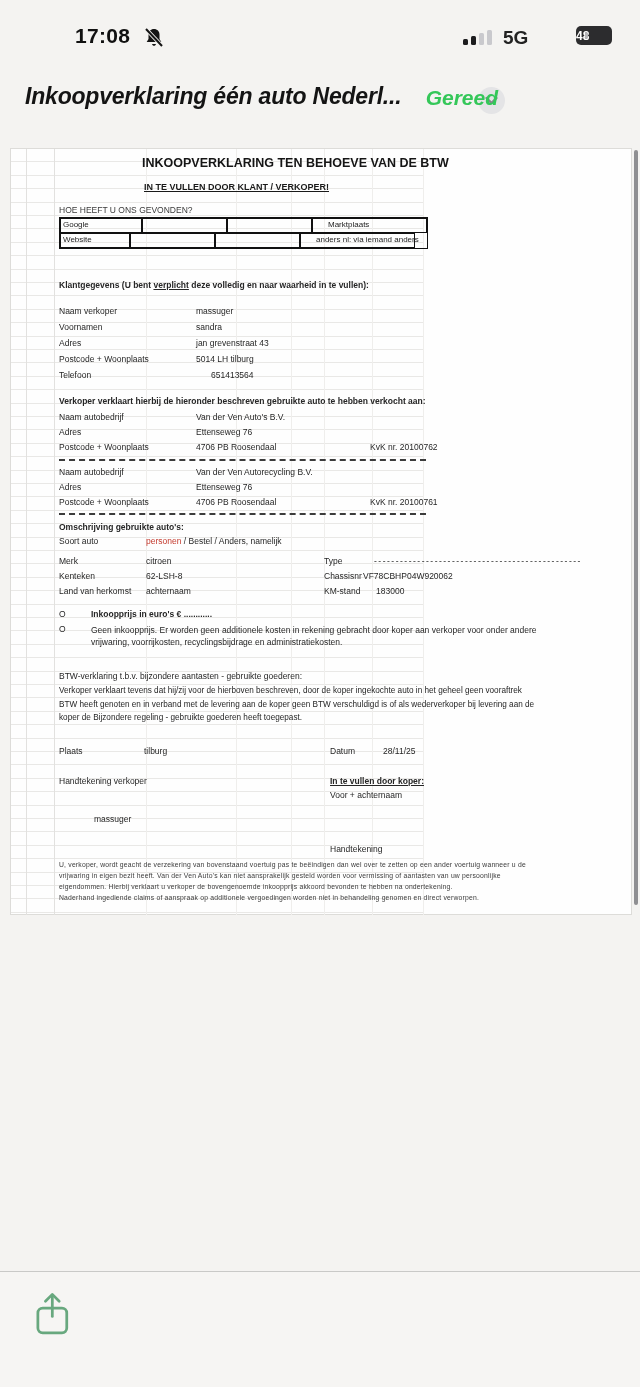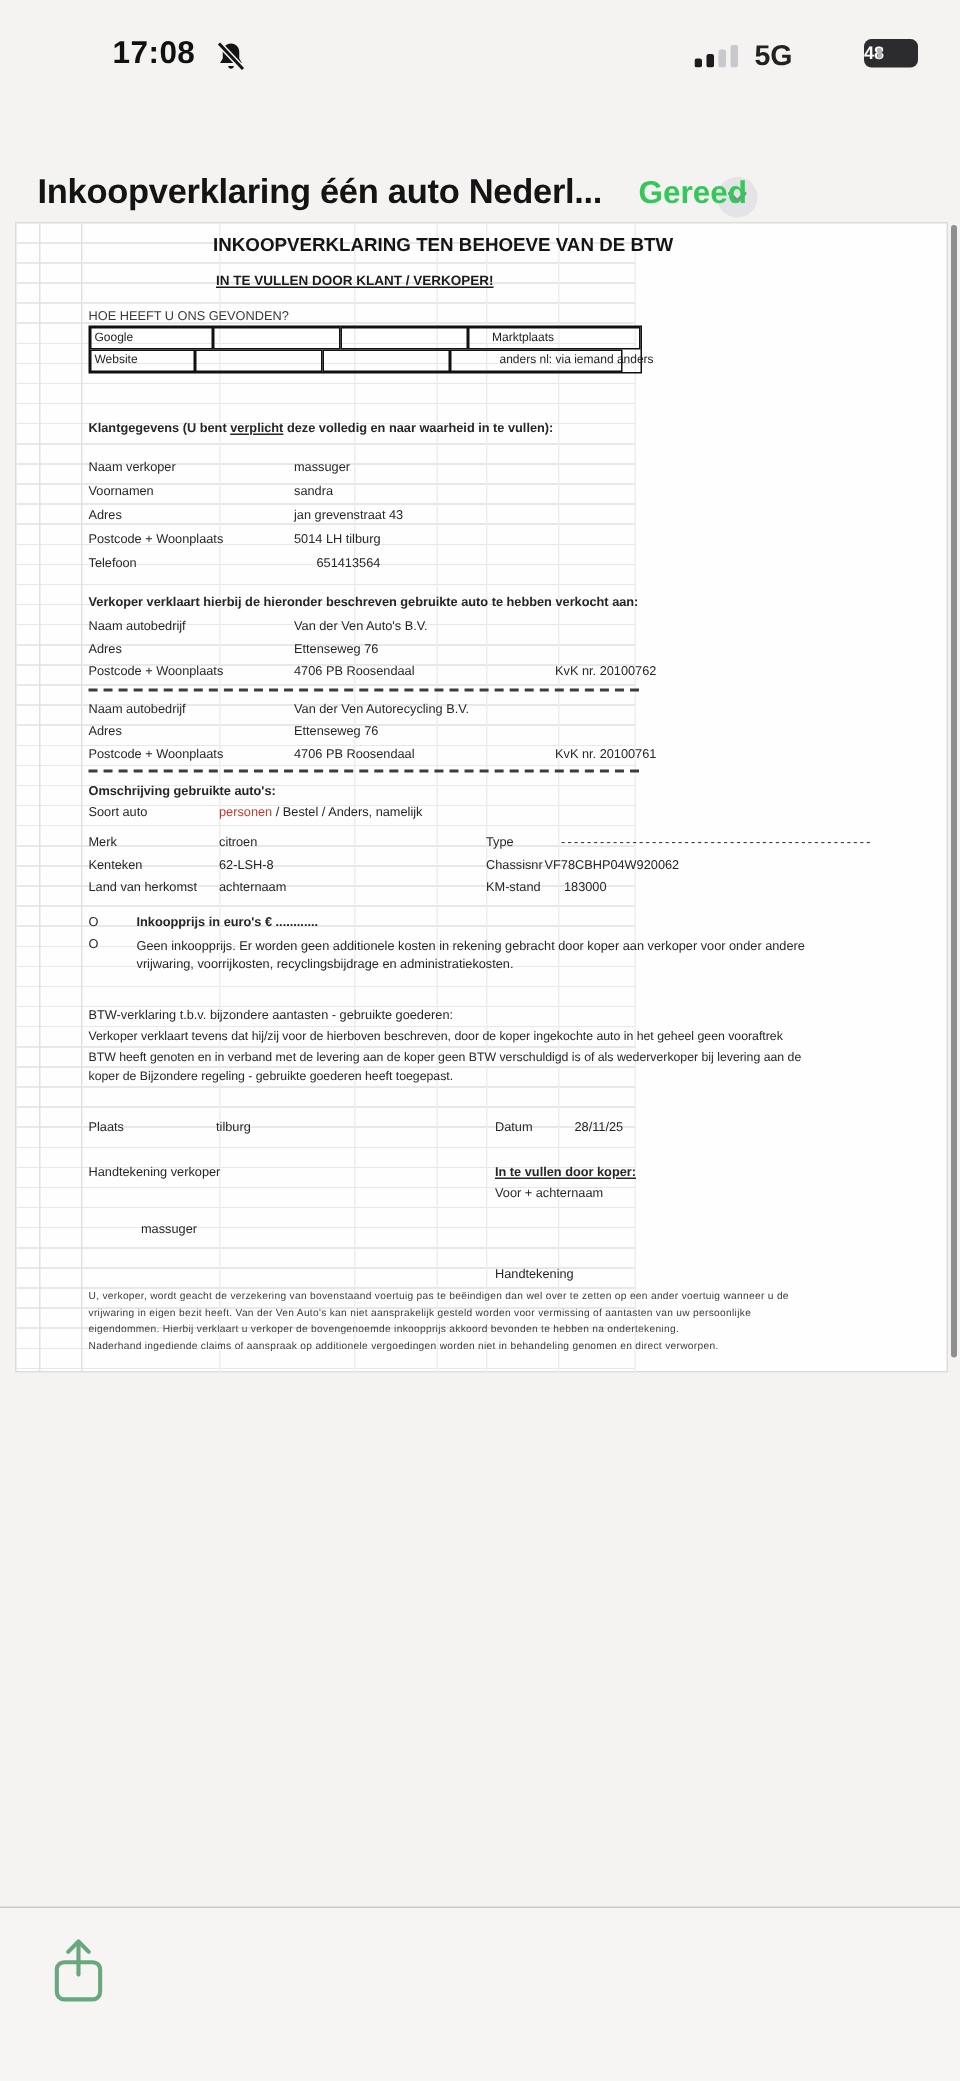--- a/index.html
+++ b/index.html
@@ -10,21 +10,21 @@
   .statusbar{position:absolute;left:0;top:0;width:640px;height:75px;}
   .sb-time{position:absolute;left:75px;top:24px;font-size:21px;font-weight:700;color:#111;letter-spacing:.3px;}
   .sb-bell{position:absolute;left:143px;top:27px;}
   .sb-signal{position:absolute;left:463px;top:29px;}
   .sb-net{position:absolute;left:503px;top:27px;font-size:19px;font-weight:600;color:#222;}
   .battery{position:absolute;left:576px;top:26px;width:36px;height:19px;background:#2c2c2e;border-radius:5px;text-align:left;}
   .battery span{font-size:12px;font-weight:700;color:#fff;line-height:19px;}
   .battery-tip{position:absolute;left:585px;top:32px;width:3px;height:7px;background:#b5b5b8;border-radius:0 2px 2px 0;}
 
   
-  .titlebar{position:absolute;left:0;top:92px;width:520px;height:72px;}
+  .titlebar{position:absolute;left:0;top:61px;width:520px;height:72px;font-style:italic;}
   .doc-name{position:absolute;left:25px;top:22px;font-size:23px;font-weight:700;color:#141414;letter-spacing:-.2px;white-space:nowrap;}
   .chev-btn{position:absolute;left:478px;top:26px;width:27px;height:27px;border-radius:50%;background:#e4e4e6;}
   .done-btn{position:absolute;right:22px;top:25px;font-size:21px;font-weight:600;color:#34c759;}
 
   
   .sheet{position:absolute;left:10px;top:148px;width:622px;height:767px;background:#fefefe;border:1px solid #dddcd9;box-sizing:border-box;}
   .sheet::before{content:"";position:absolute;left:0;top:0;width:413px;height:766px;
     background:repeating-linear-gradient(to bottom,transparent 0 12.4px,#e9e8e6 12.4px 13.4px);}
   .vline{position:absolute;top:0;height:766px;width:1px;background:#e2e1df;}
   .vline.faint{background:#efeeec;}
@@ -103,21 +103,21 @@
       <div class="hfr">
         <div class="hfc" style="width:82px">Google</div>
         <div class="hfc" style="width:85px"></div>
         <div class="hfc" style="width:85px"></div>
         <div class="hfc" style="width:115px;padding-left:15px">Marktplaats</div>
       </div>
       <div class="hfr">
         <div class="hfc" style="width:70px">Website</div>
         <div class="hfc" style="width:85px"></div>
         <div class="hfc" style="width:85px"></div>
-        <div class="hfc" style="width:115px;padding-left:32px">anders nl: via iemand anders</div>
+        <div class="hfc" style="width:115px;padding-left:15px">anders nl: via iemand anders</div>
       </div>
     </div>
 
     <div class="t b" style="left:48px;top:131px"><span>Klantgegevens (U bent </span><span class="u">verplicht</span><span> deze volledig en naar waarheid in te vullen):</span></div>
 
     <div class="t" style="left:48px;top:157px">Naam verkoper</div>
     <div class="t" style="left:185px;top:157px">massuger</div>
     <div class="t" style="left:48px;top:173px">Voornamen</div>
     <div class="t" style="left:185px;top:173px">sandra</div>
     <div class="t" style="left:48px;top:189px">Adres</div>

